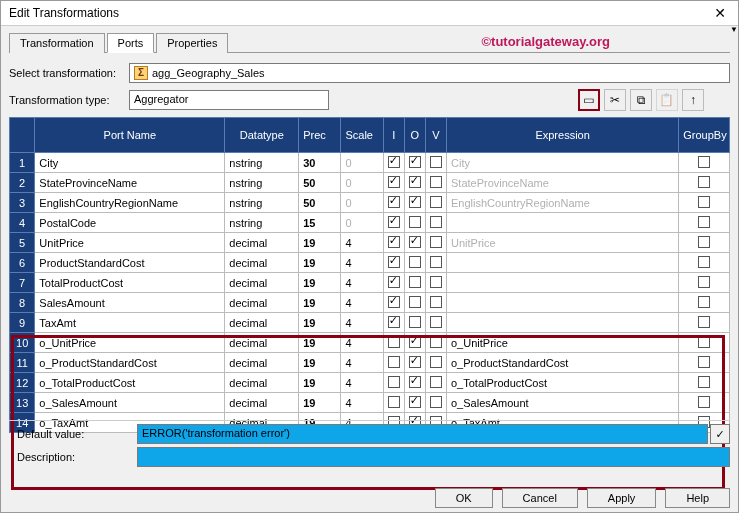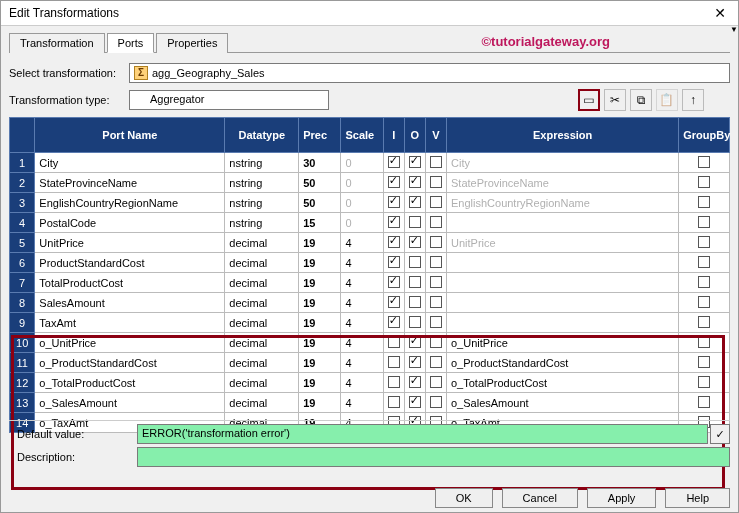--- a/index.html
+++ b/index.html
@@ -10,47 +10,47 @@
 .close-x { font-size: 14px; cursor: pointer; padding: 0 4px; }
 .content { padding: 6px 8px; }
 .tabs { display: flex; border-bottom: 1px solid #999; position: relative; }
 .tab { padding: 3px 10px; border: 1px solid #999; border-bottom: none; margin-right: 2px; background: #f0f0f0; cursor: pointer; position: relative; top: 1px; }
 .tab.active { background: #fff; border-bottom: 1px solid #fff; }
 .watermark { position: absolute; right: 120px; top: 2px; color: #be185d; font-weight: bold; font-size: 13px; }
 .form-row { display: flex; align-items: center; margin: 6px 0; }
 .form-label { width: 120px; }
 .form-select { flex: 1; display: flex; align-items: center; border: 1px solid #7a7a7a; background: #fff; padding: 1px 4px; height: 20px; }
 .sigma-icon { display: inline-block; width: 14px; height: 14px; background: #ffd27a; border: 1px solid #b08020; font-size: 10px; text-align: center; line-height: 12px; margin-right: 4px; color: #6b3b00; font-weight: bold; }
-.form-input { flex: 0 0 200px; border: 1px solid #7a7a7a; background: #fff; padding: 2px 20px; height: 20px; }
+.form-input { flex: 0 0 200px; border: 1px solid #7a7a7a; background: #fff; padding: 2px 4px; height: 20px; }
 .toolbar { display: flex; gap: 4px; margin-left: auto; }
 .tool-btn { width: 22px; height: 22px; border: 1px solid #bbb; background: #f0f0f0; display: flex; align-items: center; justify-content: center; cursor: pointer; font-size: 12px; }
 .tool-btn.hl { border: 2px solid #8b0012; }
 .tool-btn.disabled { opacity: 0.5; }
 .grid-wrap { margin-top: 4px; position: relative; }
 .grid { border-collapse: collapse; width: 100%; table-layout: fixed; }
-.grid th { background: #1a3e7a; color: #fff; border: 1px solid #5a7bb0; padding: 10px 4px; font-weight: bold; height: 35px; }
+.grid th { background: #1a3e7a; color: #fff; border: 1px solid #5a7bb0; padding: 10px 4px; font-weight: normal; height: 35px; }
 .grid td { border: 1px solid #bbb; background: #fff; padding: 1px 4px; height: 20px; overflow: hidden; white-space: nowrap; }
 .grid .rownum { background: #1a3e7a; color: #fff; text-align: center; border: 1px solid #5a7bb0; width: 24px; }
 .grid .rownum-th { background: #1a3e7a; width: 24px; }
 .col-port { width: 180px; }
 .col-dtype { width: 70px; }
 .col-prec { width: 40px; text-align: left; font-weight: bold; }
 .col-scale { width: 40px; text-align: left; }
 .col-chk { width: 20px; text-align: center; }
 .col-expr { width: 220px; }
 .col-grp { width: 48px; text-align: center; }
 .dim { color: #b0b0b0; }
 .chk { display: inline-block; width: 12px; height: 12px; border: 1px solid #555; background: #fff; position: relative; }
 .chk.on::after { content: "✓"; position: absolute; top: -3px; left: 0; font-size: 11px; }
 .highlight-box { position: absolute; border: 3px solid #8b0012; pointer-events: none; }
 .hl-outputs { left: 2px; top: 218px; width: 714px; height: 155px; }
 .bottom-form { padding: 6px 8px; position: absolute; bottom: 36px; left: 0; right: 0; }
 .bottom-row { display: flex; align-items: center; margin: 3px 0; padding-left: 8px; }
 .bottom-label { width: 120px; }
-.bottom-input { flex: 1; border: 1px solid #7a7a7a; background: #86efac; padding: 2px 4px; height: 20px; }
+.bottom-input { flex: 1; border: 1px solid #7a7a7a; background: #0ea5e9; padding: 2px 4px; height: 20px; }
 .validate-btn { width: 20px; height: 20px; border: 1px solid #7a7a7a; background: #f0f0f0; display: flex; align-items: center; justify-content: center; margin-left: 2px; }
 .button-bar { position: absolute; bottom: 4px; right: 8px; display: flex; gap: 9px; }
 .btn { padding: 3px 20px; border: 1px solid #888; background: #efefef; cursor: pointer; }
 .top-hr { border: none; border-top: 1px solid #ccc; margin: 2px 0; }
 .vspacer { height: 4px; }
 .scroll-arrow-right { position: absolute; right: 0; top: 24px; font-size: 8px; }
 </style>
 </head>
 <body>
 <div class="window">

